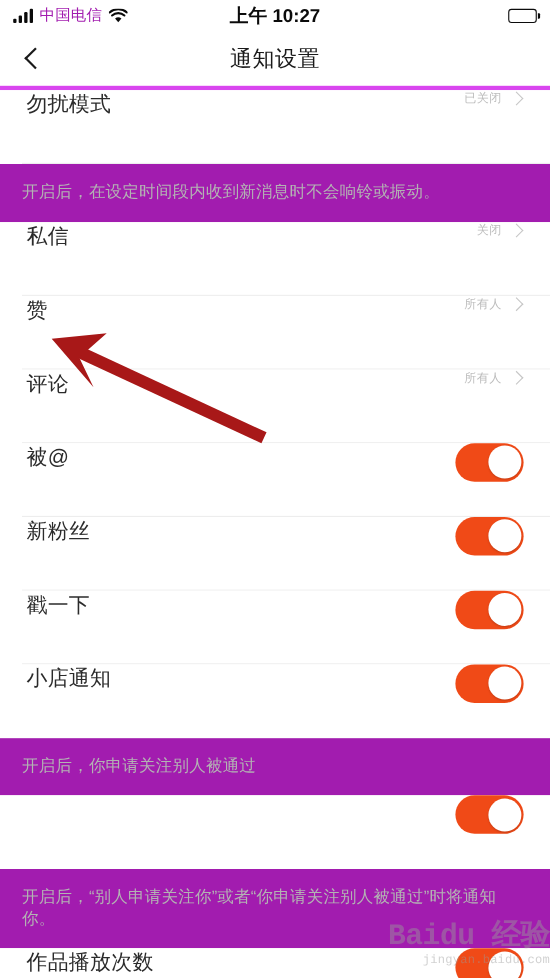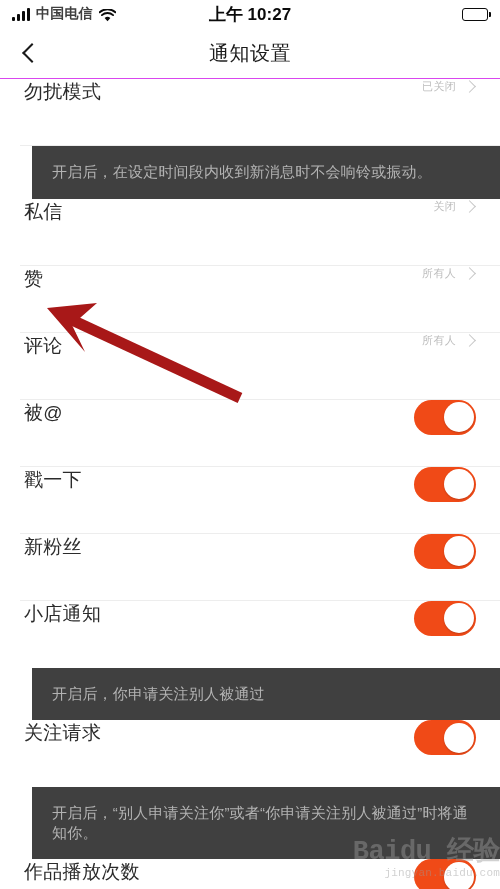--- a/index.html
+++ b/index.html
@@ -48,23 +48,22 @@
     width: 3px;
     background: #0b0b0b;
     border-radius: 1px;
   }
   .signal i:nth-child(1) { height: 4px; }
   .signal i:nth-child(2) { height: 7px; }
   .signal i:nth-child(3) { height: 10px; }
   .signal i:nth-child(4) { height: 13px; }
   .carrier {
     font-size: 14px;
-    color: #404040;
+    color: #a21caf;
     letter-spacing: 0.2px;
-    font-weight: bold;
   }
   .wifi {
     width: 17px;
     height: 13px;
     position: relative;
     display: inline-block;
   }
   .sb-center {
     position: absolute;
     left: 0; right: 0;
@@ -104,21 +103,21 @@
     border-radius: 1px;
   }
 
   
   .navbar {
     position: relative;
     height: 50px;
     background: #ffffff;
     display: flex;
     align-items: center;
-    border-bottom: 1px solid #d946ef;
+    border-bottom: 4px solid #d946ef;
   }
   .backbtn {
     position: absolute;
     left: 10px;
     top: 0;
     height: 50px;
     width: 44px;
     display: flex;
     align-items: center;
     justify-content: center;
@@ -201,28 +200,27 @@
     width: 30px;
     height: 30px;
     border-radius: 50%;
     background: #ffffff;
     box-shadow: 0 1px 2px rgba(0,0,0,0.18);
   }
   .toggle.on .knob { right: 2.5px; }
 
   
   .note {
-    background: #404040;
+    background: #a21caf;
     padding: 16px 20px 17px 20px;
     box-sizing: border-box;
     font-size: 15px;
     color: #b3b3b3;
     line-height: 1.3;
     letter-spacing: 0.2px;
-    margin-left: 32px;
   }
 
   
   .arrow-layer {
     position: absolute;
     left: 0; top: 0;
     width: 500px;
     height: 889px;
     pointer-events: none;
   }
@@ -318,47 +316,46 @@
   </div>
   <div class="row divider">
     <span class="row-label">被@</span>
     <span class="row-right">
       <span class="toggle on" style="background: rgb(240, 74, 23);">
           <span class="knob"></span>
         </span>
     </span>
   </div>
   <div class="row divider">
+    <span class="row-label">新粉丝</span>
+    <span class="row-right">
+      <span class="toggle on" style="background: rgb(240, 74, 23);">
+          <span class="knob"></span>
+        </span>
+    </span>
+  </div>
+  <div class="row divider">
     <span class="row-label">戳一下</span>
-    <span class="row-right">
-      <span class="toggle on" style="background: rgb(240, 74, 23);">
-          <span class="knob"></span>
-        </span>
-    </span>
-  </div>
-  <div class="row divider">
-    <span class="row-label">新粉丝</span>
     <span class="row-right">
       <span class="toggle on" style="background: rgb(240, 74, 23);">
           <span class="knob"></span>
         </span>
     </span>
   </div>
   <div class="row">
     <span class="row-label">小店通知</span>
     <span class="row-right">
       <span class="toggle on" style="background: rgb(240, 74, 23);">
           <span class="knob"></span>
         </span>
     </span>
   </div>
   <div class="note">开启后，你申请关注别人被通过</div>
 
   <div class="row">
-    <span class="row-label">关注请求</span>
     <span class="row-right">
       <span class="toggle on" style="background: rgb(240, 74, 23);">
           <span class="knob"></span>
         </span>
     </span>
   </div>
   <div class="note">开启后，“别人申请关注你”或者“你申请关注别人被通过”时将通知你。</div>
 
   <div class="row">
     <span class="row-label">作品播放次数</span>

